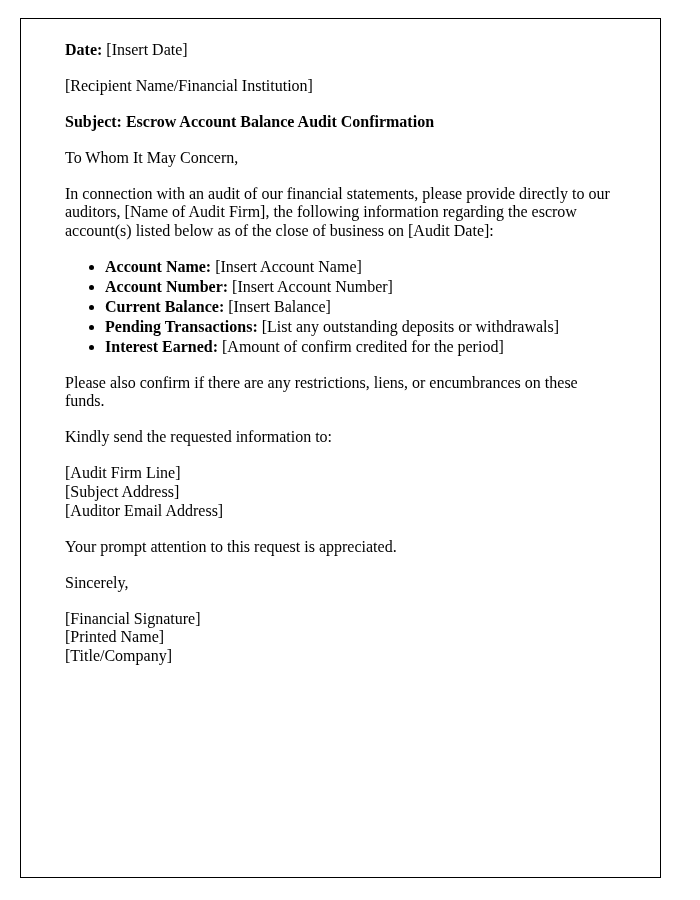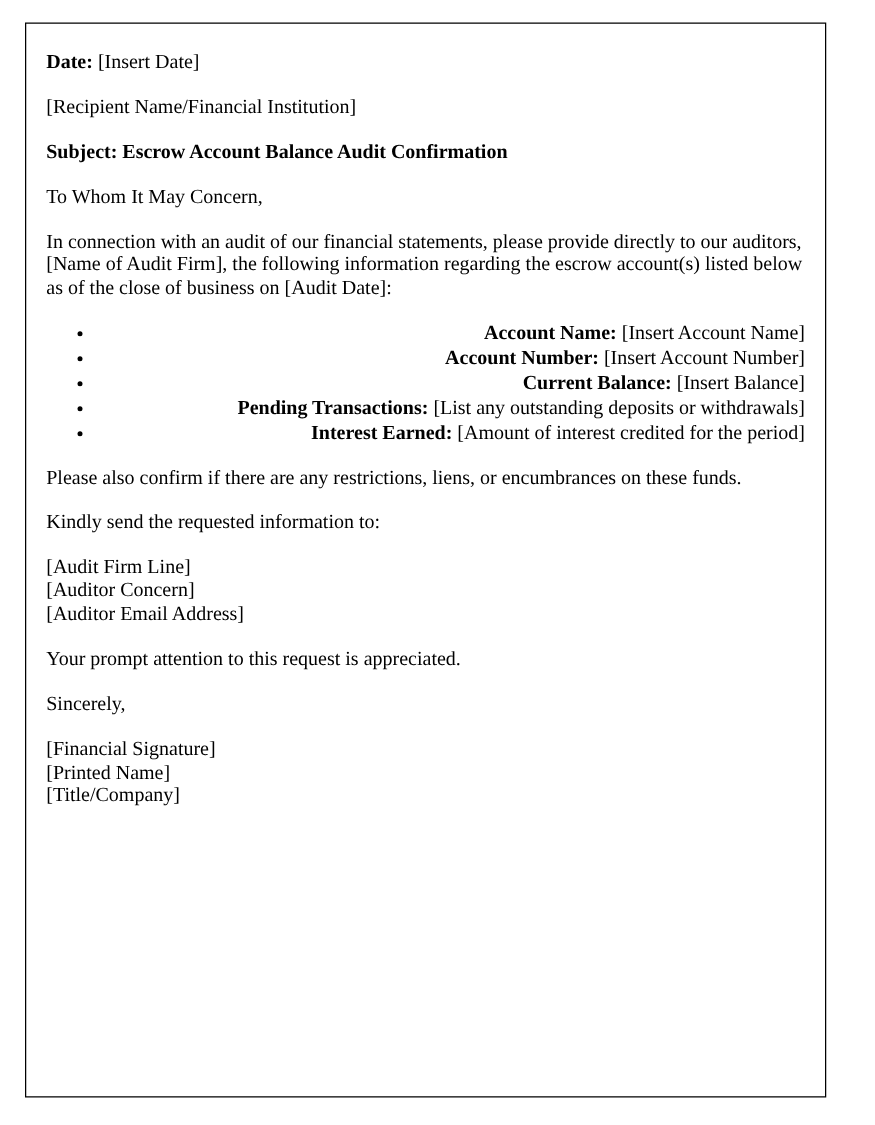--- a/index.html
+++ b/index.html
@@ -10,21 +10,21 @@
     height: 900px;
   }
   .page {
     position: absolute;
     left: 20px;
     top: 18px;
     width: 641px;
     height: 860px;
     border: 1px solid #000000;
     box-sizing: border-box;
-    padding: 22px 16px;
+    padding: 22px 44px;
     background: #ffffff;
     color: #000000;
     font-family: "Liberation Serif", "DejaVu Serif", serif;
     font-size: 16px;
     line-height: 1.18;
   }
   .para {
     margin: 0 0 17px 0;
   }
   .block {
@@ -37,21 +37,20 @@
   .bold {
     font-weight: bold;
   }
   ul.bullets {
     margin: 0 0 17px 0;
     padding-left: 40px;
     list-style-type: disc;
   }
   ul.bullets li {
     margin: 0 0 1px 0;
-    text-align: right;
   }
 </style>
 </head>
 <body>
 
 <div class="page">
 
   <p class="para"><span class="bold">Date:</span><span> [Insert Date]</span></p>
 
   <div class="block">
@@ -62,30 +61,30 @@
 
   <p class="para">To Whom It May Concern,</p>
 
   <p class="para">In connection with an audit of our financial statements, please provide directly to our auditors, [Name of Audit Firm], the following information regarding the escrow account(s) listed below as of the close of business on [Audit Date]:</p>
 
   <ul class="bullets">
     <li><span class="bold">Account Name:</span><span> [Insert Account Name]</span></li>
     <li><span class="bold">Account Number:</span><span> [Insert Account Number]</span></li>
     <li><span class="bold">Current Balance:</span><span> [Insert Balance]</span></li>
     <li><span class="bold">Pending Transactions:</span><span> [List any outstanding deposits or withdrawals]</span></li>
-    <li><span class="bold">Interest Earned:</span><span> [Amount of interest credited for the period]</span></li>
+    <li><span class="bold">Interest Earned:</span><span> [Amount of confirm credited for the period]</span></li>
   </ul>
 
   <p class="para">Please also confirm if there are any restrictions, liens, or encumbrances on these funds.</p>
 
   <p class="para">Kindly send the requested information to:</p>
 
   <div class="block">
     <div>[Audit Firm Line]</div>
-    <div>[Auditor Concern]</div>
+    <div>[Subject Address]</div>
     <div>[Auditor Email Address]</div>
   </div>
 
   <p class="para">Your prompt attention to this request is appreciated.</p>
 
   <p class="para">Sincerely,</p>
 
   <div class="block">
     <div>[Financial Signature]</div>
     <div>[Printed Name]</div>

